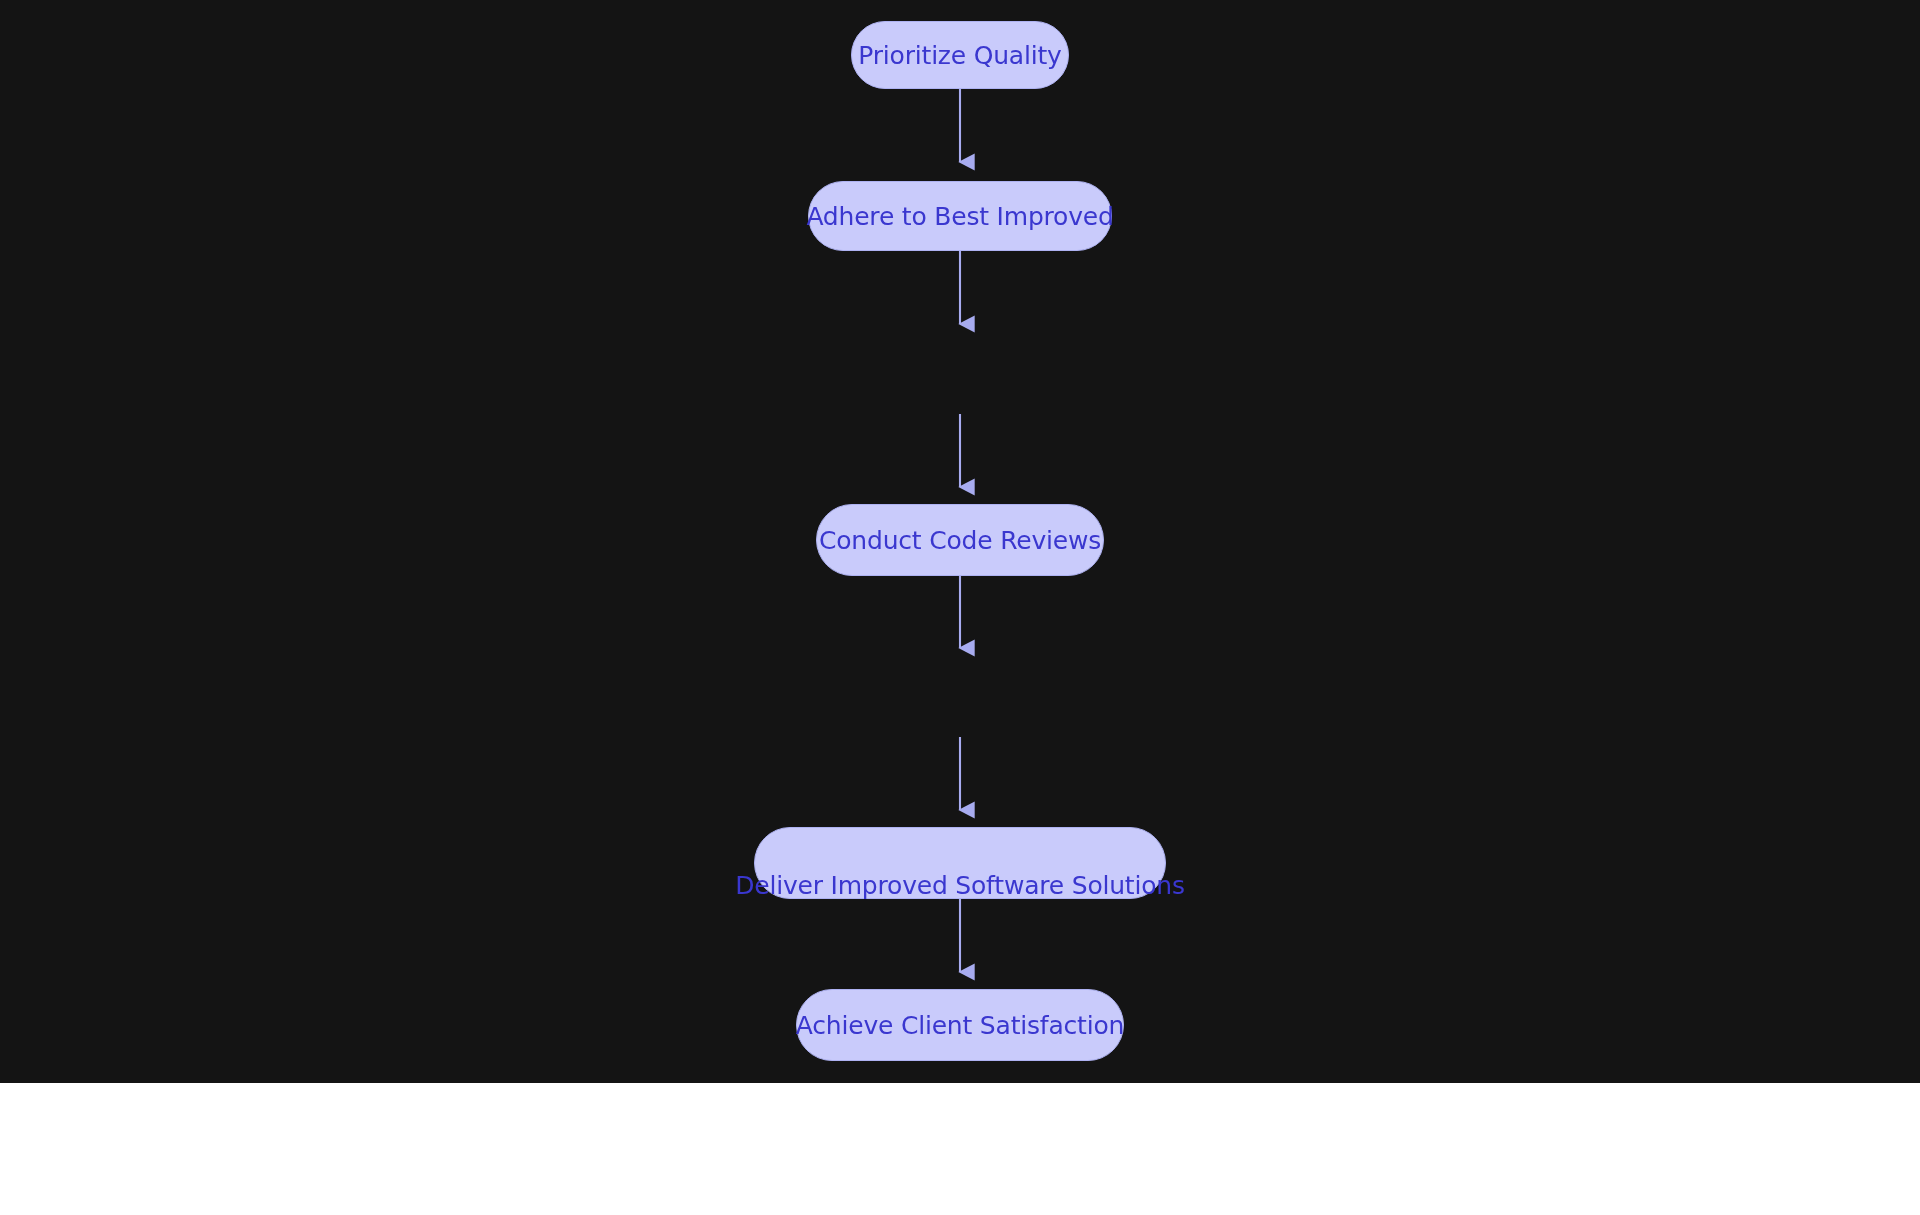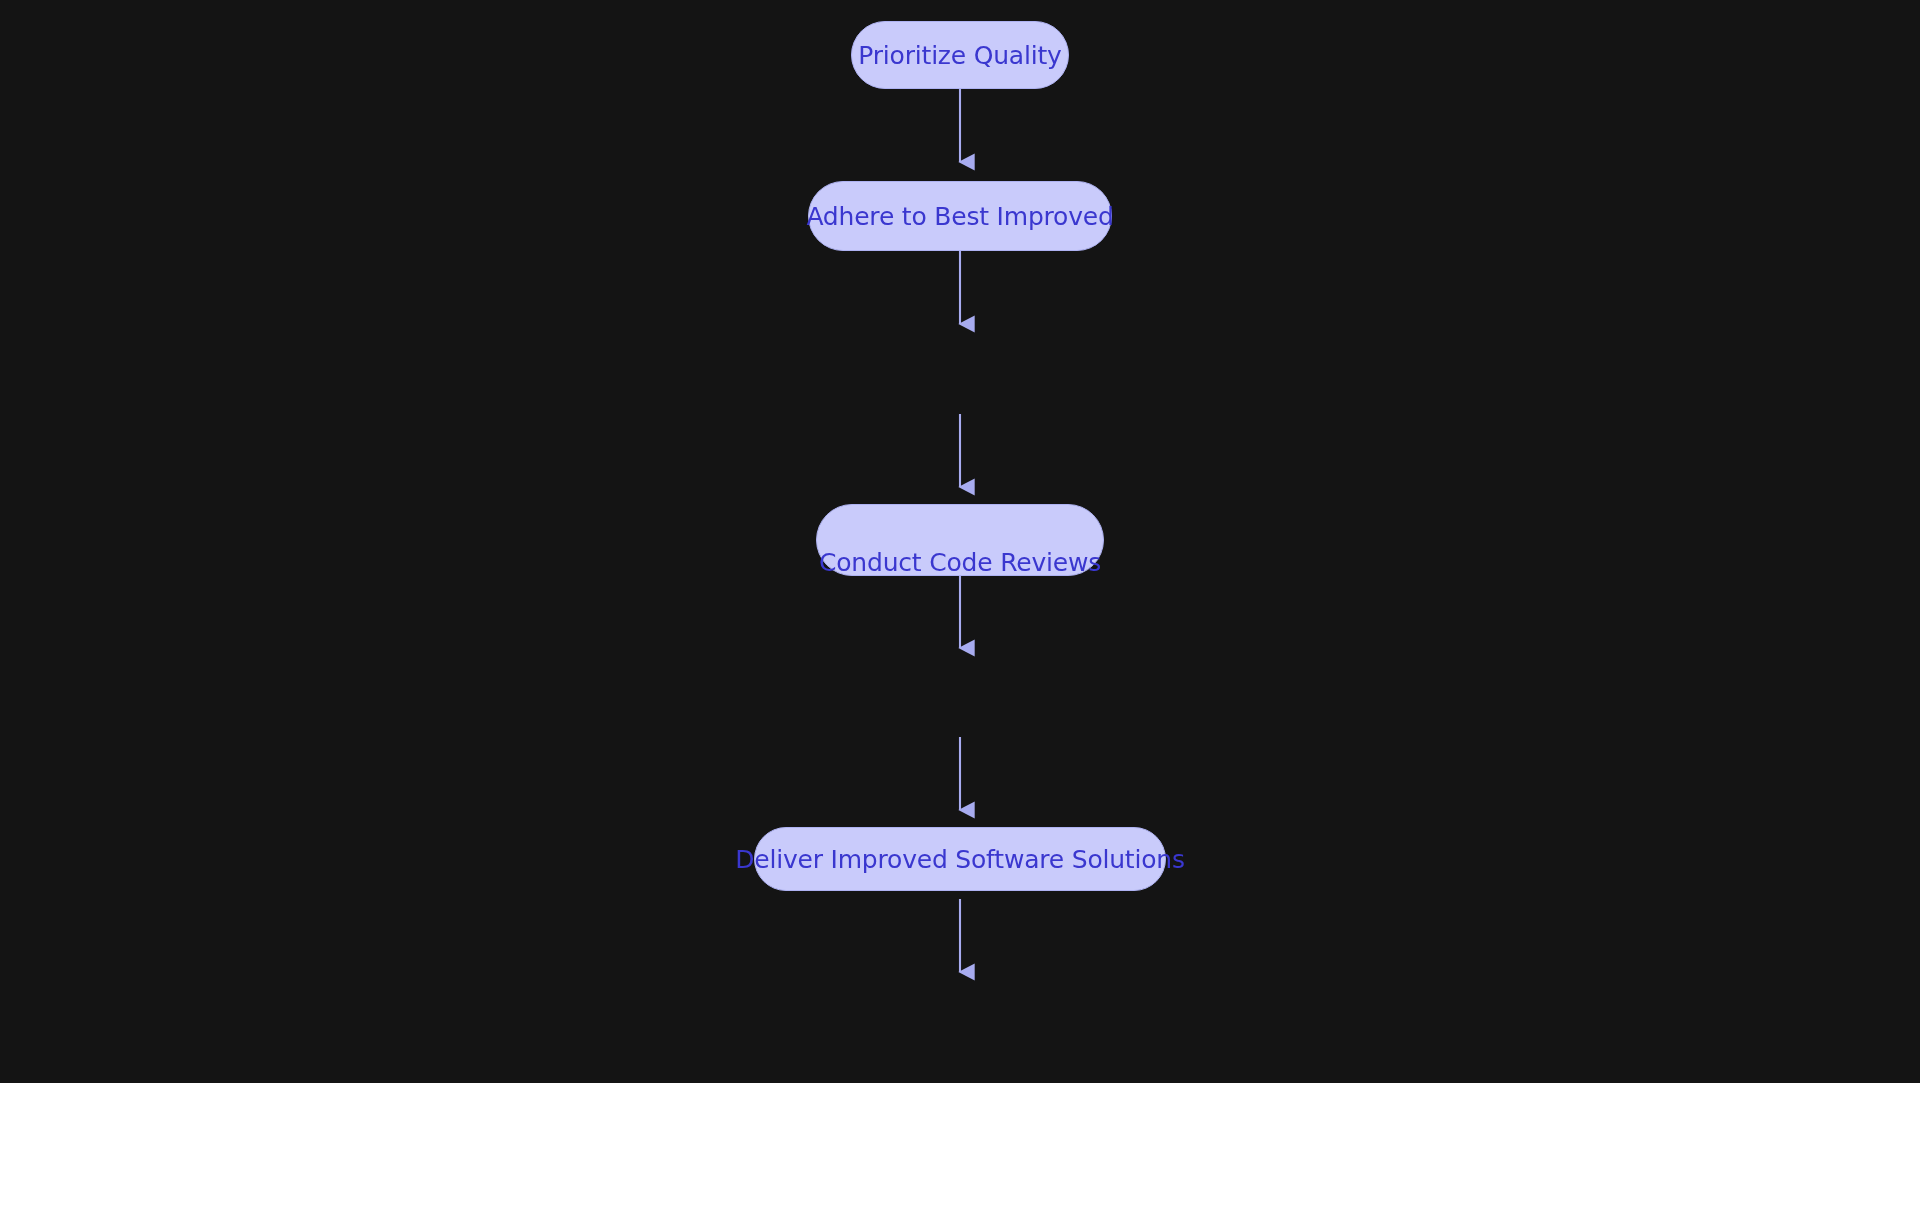--- a/index.html
+++ b/index.html
@@ -90,27 +90,30 @@
 
   <div class="node" style="left:960px; top:21px; width:218px; height:68px;">
     <span class="node-label">Prioritize Quality</span>
   </div>
 
   <div class="node" style="left:960px; top:181px; width:304px; height:70px;">
     <span class="node-label">Adhere to Best Improved</span>
   </div>
 
 
-  <div class="node" style="left:960px; top:504px; width:288px; height:72px;align-items:flex-end;">
+  <div class="node" style="left:960px; top:504px; width:288px; height:72px;">
     <span class="node-label">Conduct Code Reviews</span>
   </div>
 
 
-  <div class="node" style="left:960px; top:827px; width:412px; height:64px;">
+  <div class="node" style="left:960px; top:827px; width:412px; height:72px;align-items:flex-end;">
     <span class="node-label">Deliver Improved Software Solutions</span>
   </div>
 
+  <div class="node" style="left:960px; top:989px; width:328px; height:72px;">
+    <span class="node-label">Achieve Client Satisfaction</span>
+  </div>
 
 </div>
 
 <div id="footer-strip">
   
 </div>
 
 </body></html>

